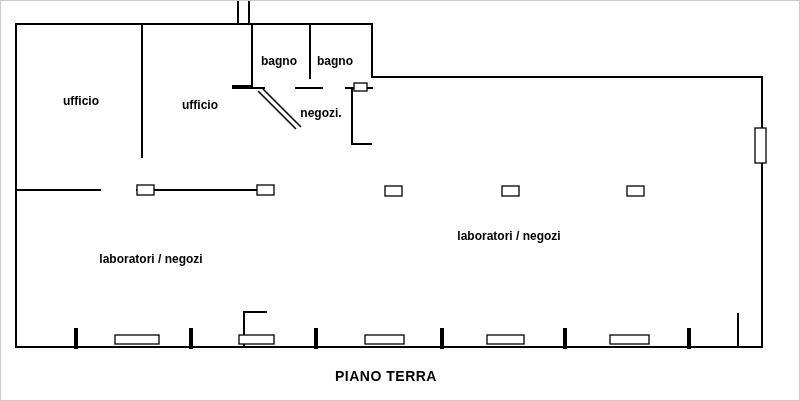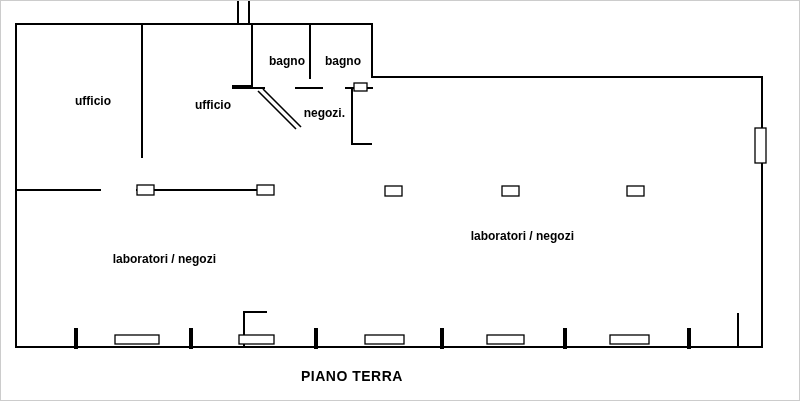--- a/index.html
+++ b/index.html
@@ -18,32 +18,33 @@
     font-family: "Liberation Sans", sans-serif;
   }
   .plan-svg {
     position: absolute;
     left: 0;
     top: 0;
   }
   .room-label {
     position: absolute;
     display: block;
-    text-align: right;
+    text-align: center;
     font-family: "Liberation Sans", sans-serif;
     font-size: 12px;
     font-weight: bold;
     color: #000000;
     white-space: nowrap;
   }
   .plan-caption {
     position: absolute;
     left: 300px;
     top: 367px;
     width: 170px;
+    text-align: center;
     font-family: "Liberation Sans", sans-serif;
     font-size: 14px;
     font-weight: bold;
     color: #000000;
     letter-spacing: 0.5px;
     white-space: nowrap;
   }
 </style>
 </head>
 <body>

